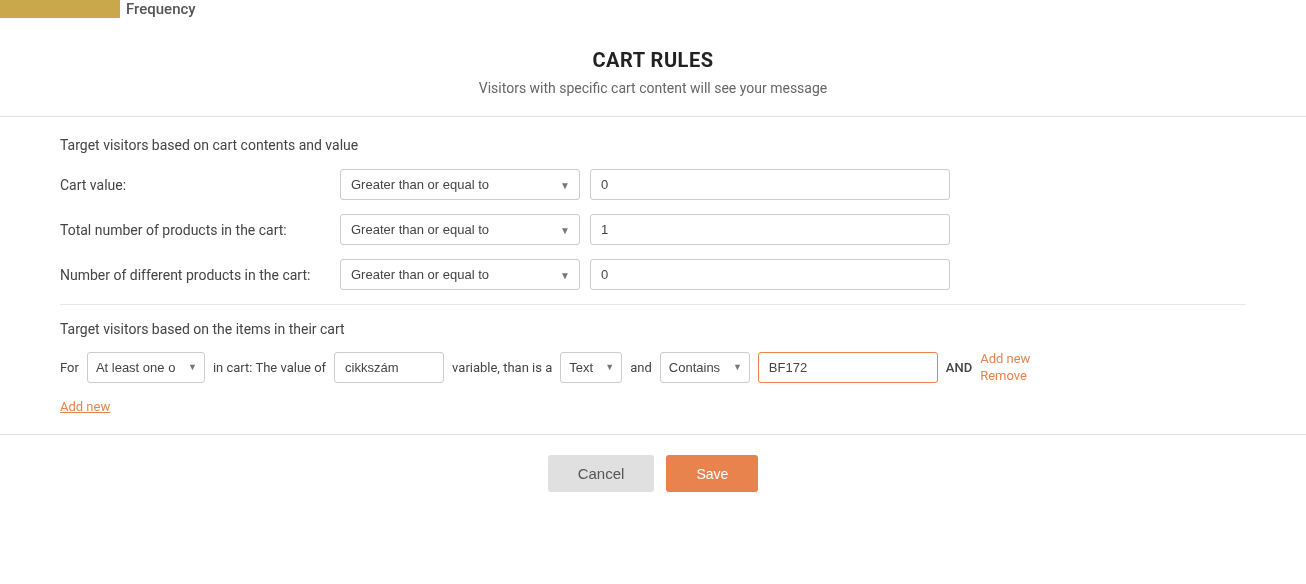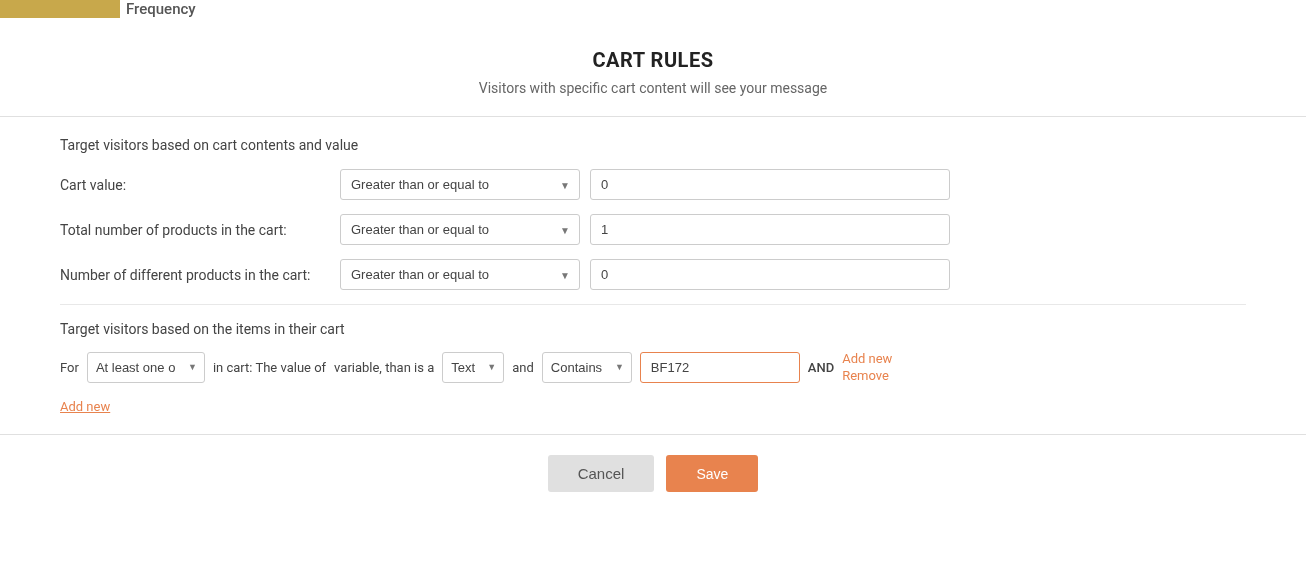--- a/index.html
+++ b/index.html
@@ -279,38 +279,39 @@
       <span class="rule-label">For</span>
 
       <div class="rule-select-wrapper">
         <select>
           <option>At least one o</option>
         </select>
       </div>
 
       <span class="rule-label">in cart: The value of</span>
 
+      <input class="rule-text-input" type="text" style="width: 110px;" value="cikkszám">
 
       <span class="rule-label">variable, than is a</span>
 
       <div class="rule-select-wrapper">
         <select>
           <option>Text</option>
         </select>
       </div>
 
       <span class="rule-label">and</span>
 
       <div class="rule-select-wrapper">
         <select>
           <option>Contains</option>
         </select>
       </div>
 
-      <input class="rule-text-input highlighted" type="text" style="width: 160px;" value="BF172">
+      <input class="rule-text-input highlighted" type="text" style="width: 180px;" value="BF172">
 
       <span class="and-label">AND</span>
 
       <div class="inline-actions">
         <a class="add-new-link" href="#">Add new</a>
         <a class="remove-link" href="#">Remove</a>
       </div>
     </div>
 
     <div>

